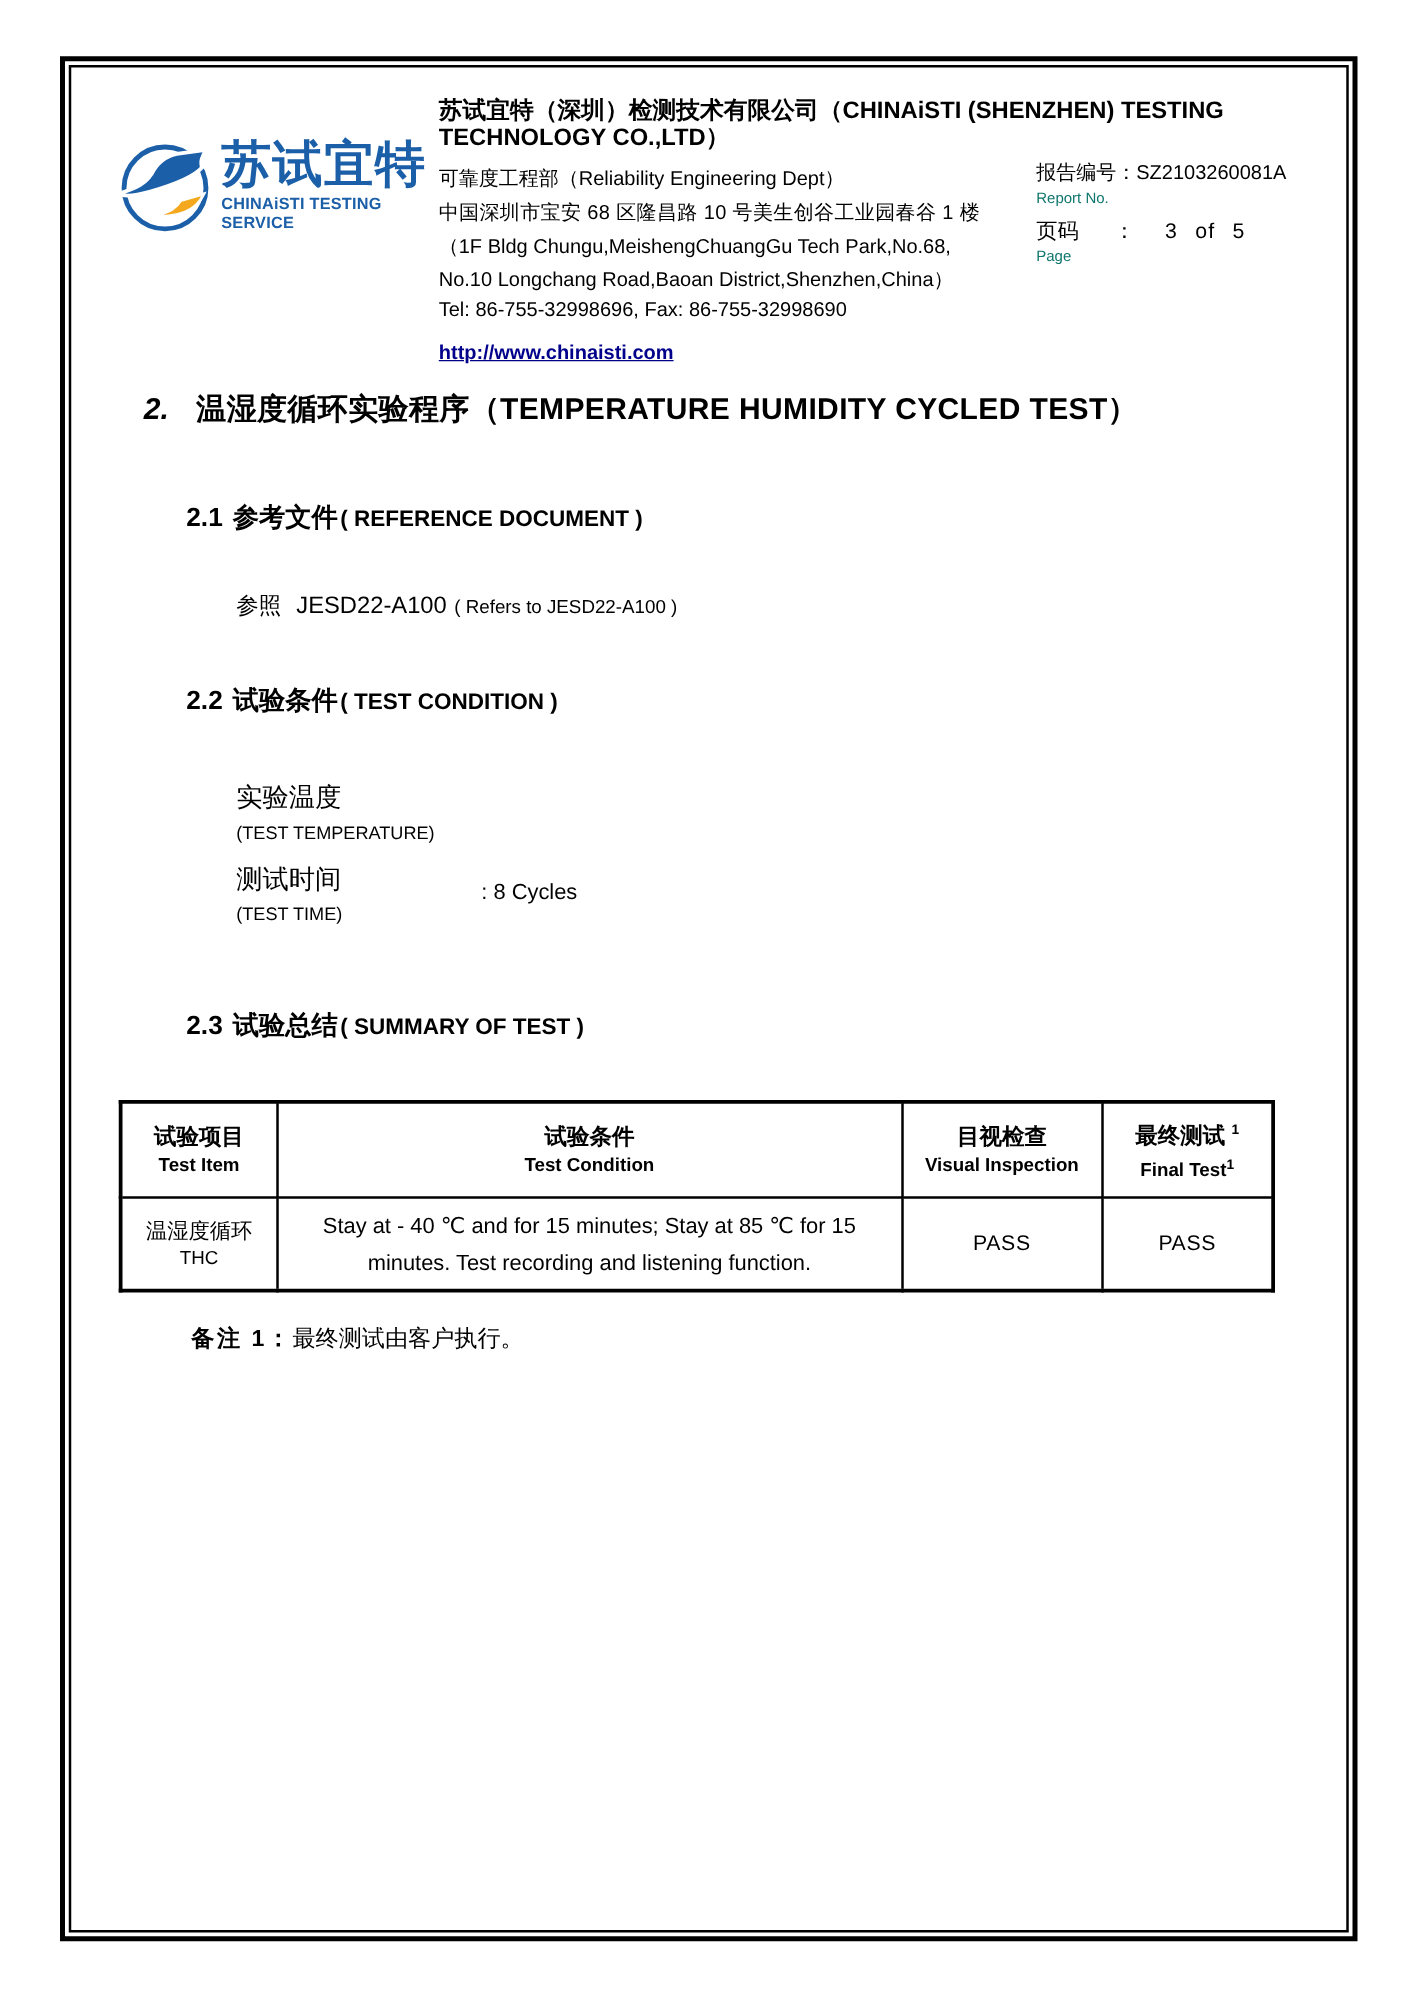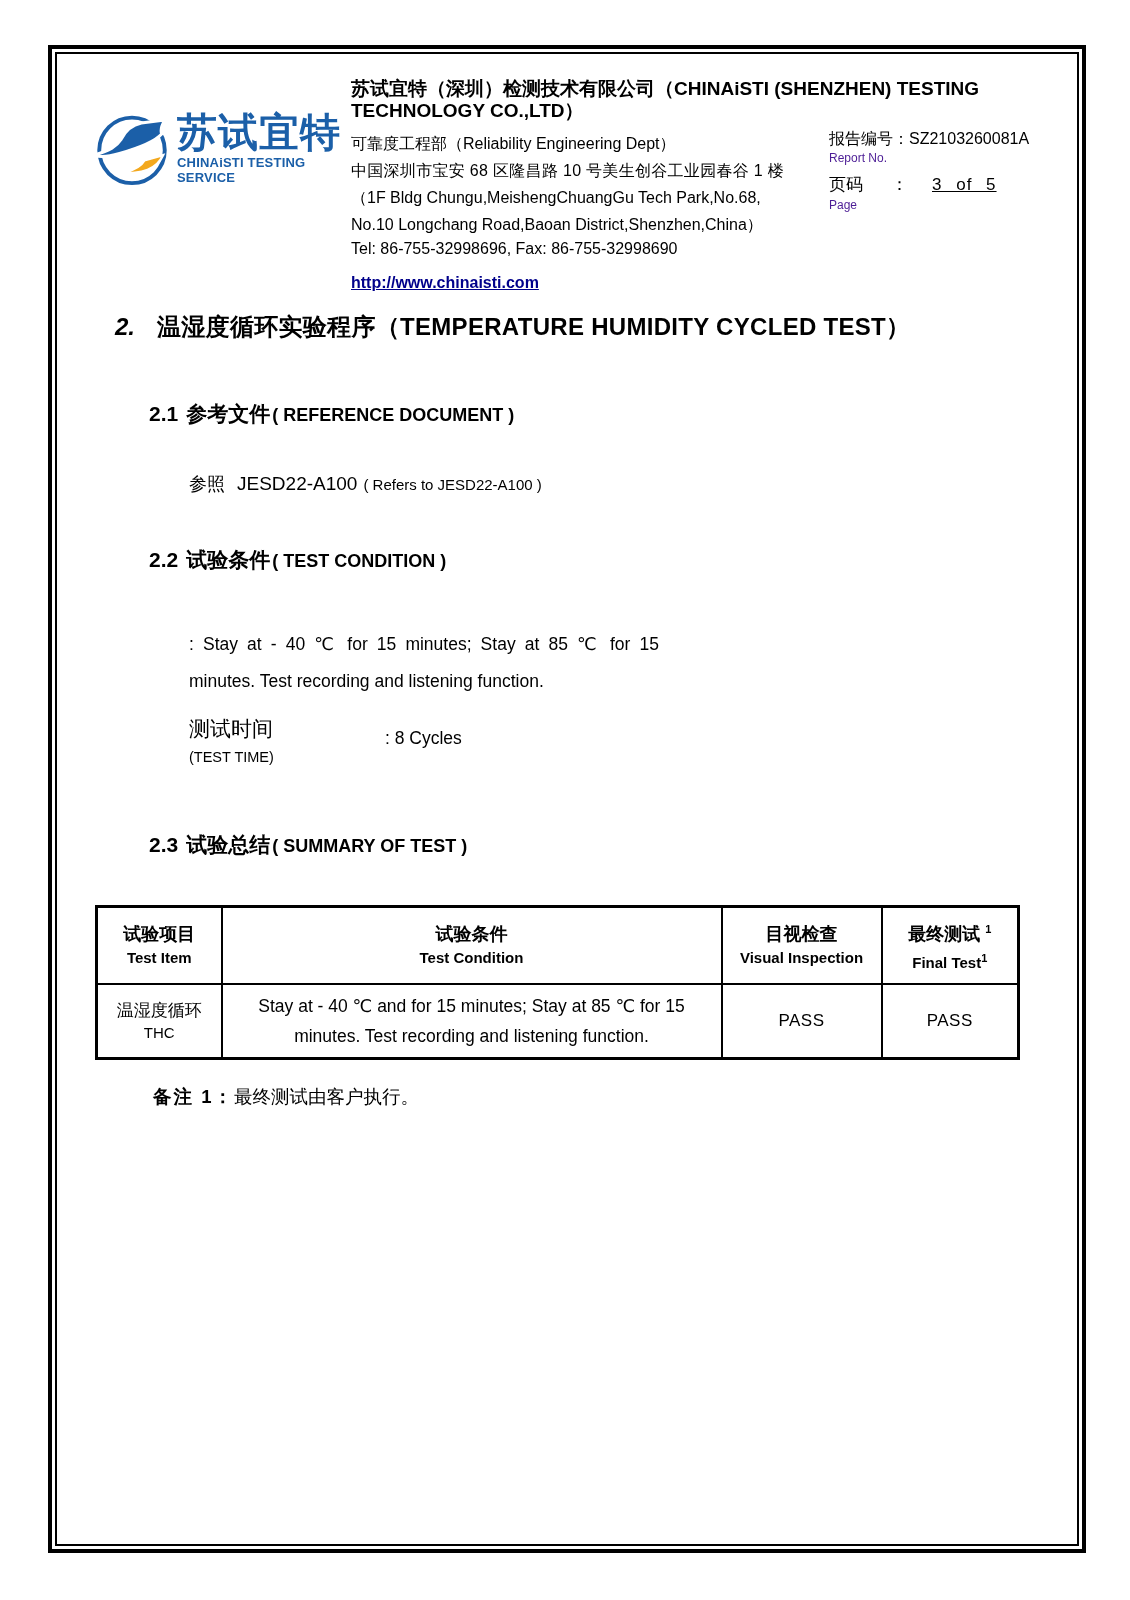--- a/index.html
+++ b/index.html
@@ -30,25 +30,25 @@
   .company-line { font-size:19px; font-weight:bold; line-height:22px; }
   .header-cols { display:flex; margin-top:5px; }
   .header-left { width:475px; }
   .hline { font-size:16px; line-height:20px; margin-top:7px; }
   .hline-cn { letter-spacing:0.3px; }
   .website a, .website span.url {
     color:#00008b; font-weight:bold; text-decoration:underline; font-size:16px;
   }
   .header-right { margin-left:auto; width:222px; padding-top:2px; }
   .rep-row { font-size:16px; line-height:20px; }
-  .rep-sub { font-size:12px; line-height:14px; margin-top:2px; color:#4c1d95; }
+  .rep-sub { font-size:12px; line-height:14px; margin-top:2px; color:#0f766e; }
   .page-row { margin-top:8px; font-size:17px; }
   .page-row .gap1 { display:inline-block; width:28px; }
   .page-row .gap2 { display:inline-block; width:24px; }
-  .page-val { letter-spacing:1px; word-spacing:8px;text-decoration:underline; }
+  .page-val { letter-spacing:1px; word-spacing:8px; }
 
   
   .doc-title { margin-top:18px; margin-left:22px; display:flex; align-items:baseline; }
   .doc-title-num { font-size:24px; font-weight:bold; font-style:italic; margin-right:22px; }
   .doc-title-text { font-size:24px; font-weight:bold; letter-spacing:0.3px; }
 
   .sec-heading { margin-left:56px; font-weight:bold; }
   .sec-num { font-size:21px; margin-right:8px; }
   .sec-cn { font-size:21px; }
   .sec-en { font-size:18px; margin-left:2px; }
@@ -152,21 +152,24 @@
     <div class="ref-body">
       <span class="ref-cn">参照</span><span class="ref-std">JESD22-A100</span><span class="ref-note">( Refers to JESD22-A100 )</span>
     </div>
 
     <div class="sec-heading sec-cond">
       <span class="sec-num">2.2</span><span class="sec-cn">试验条件</span><span class="sec-en">( TEST CONDITION )</span>
     </div>
 
     <div class="cond-block">
       <div class="cond-row">
-        <div class="cond-value">: Stay at - 40 ℃  for 15 minutes; Stay at 85 ℃  for 15 minutes. Test recording and listening function.</div>
+        <div class="cond-label">
+          <div class="cond-cn">实验温度</div>
+          <div class="cond-en">(TEST TEMPERATURE)</div>
+        </div>
       </div>
       <div class="cond-row">
         <div class="cond-label">
           <div class="cond-cn">测试时间</div>
           <div class="cond-en">(TEST TIME)</div>
         </div>
         <div class="cond-value single">: 8 Cycles</div>
       </div>
     </div>
 

